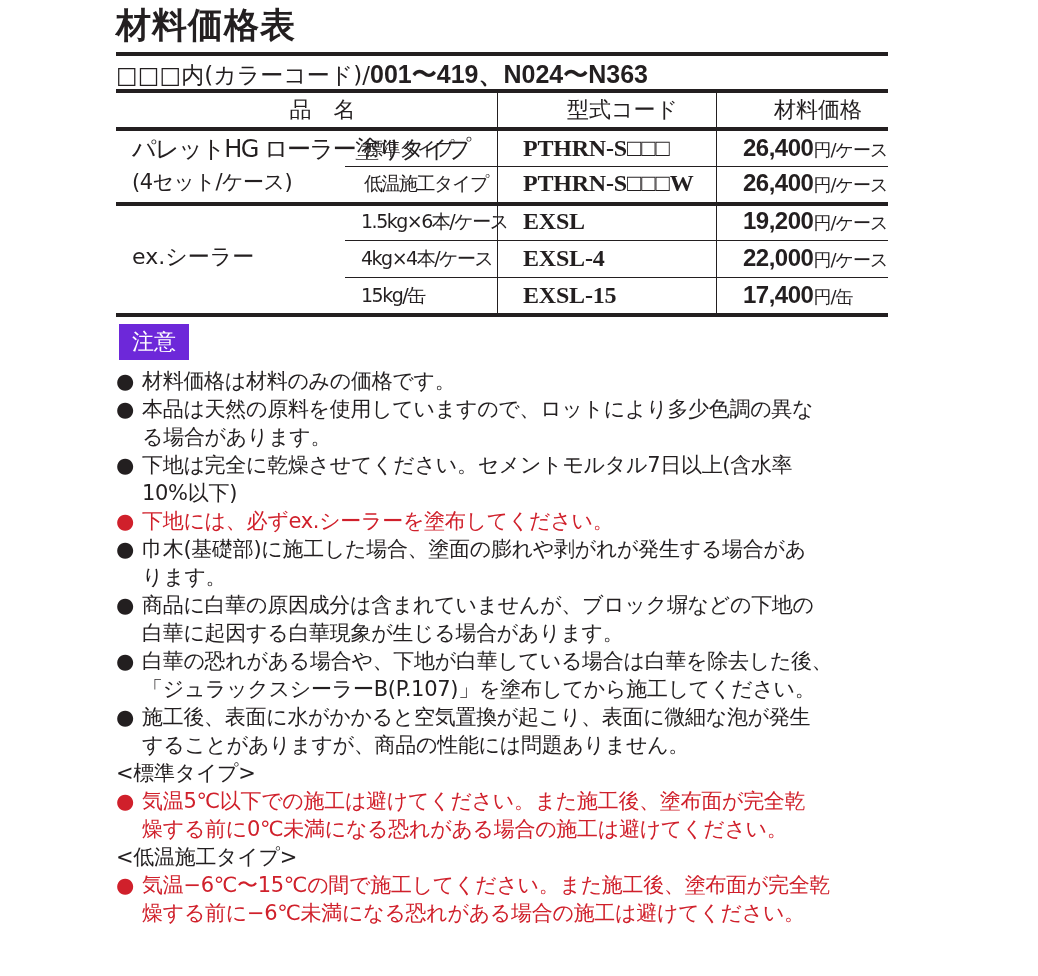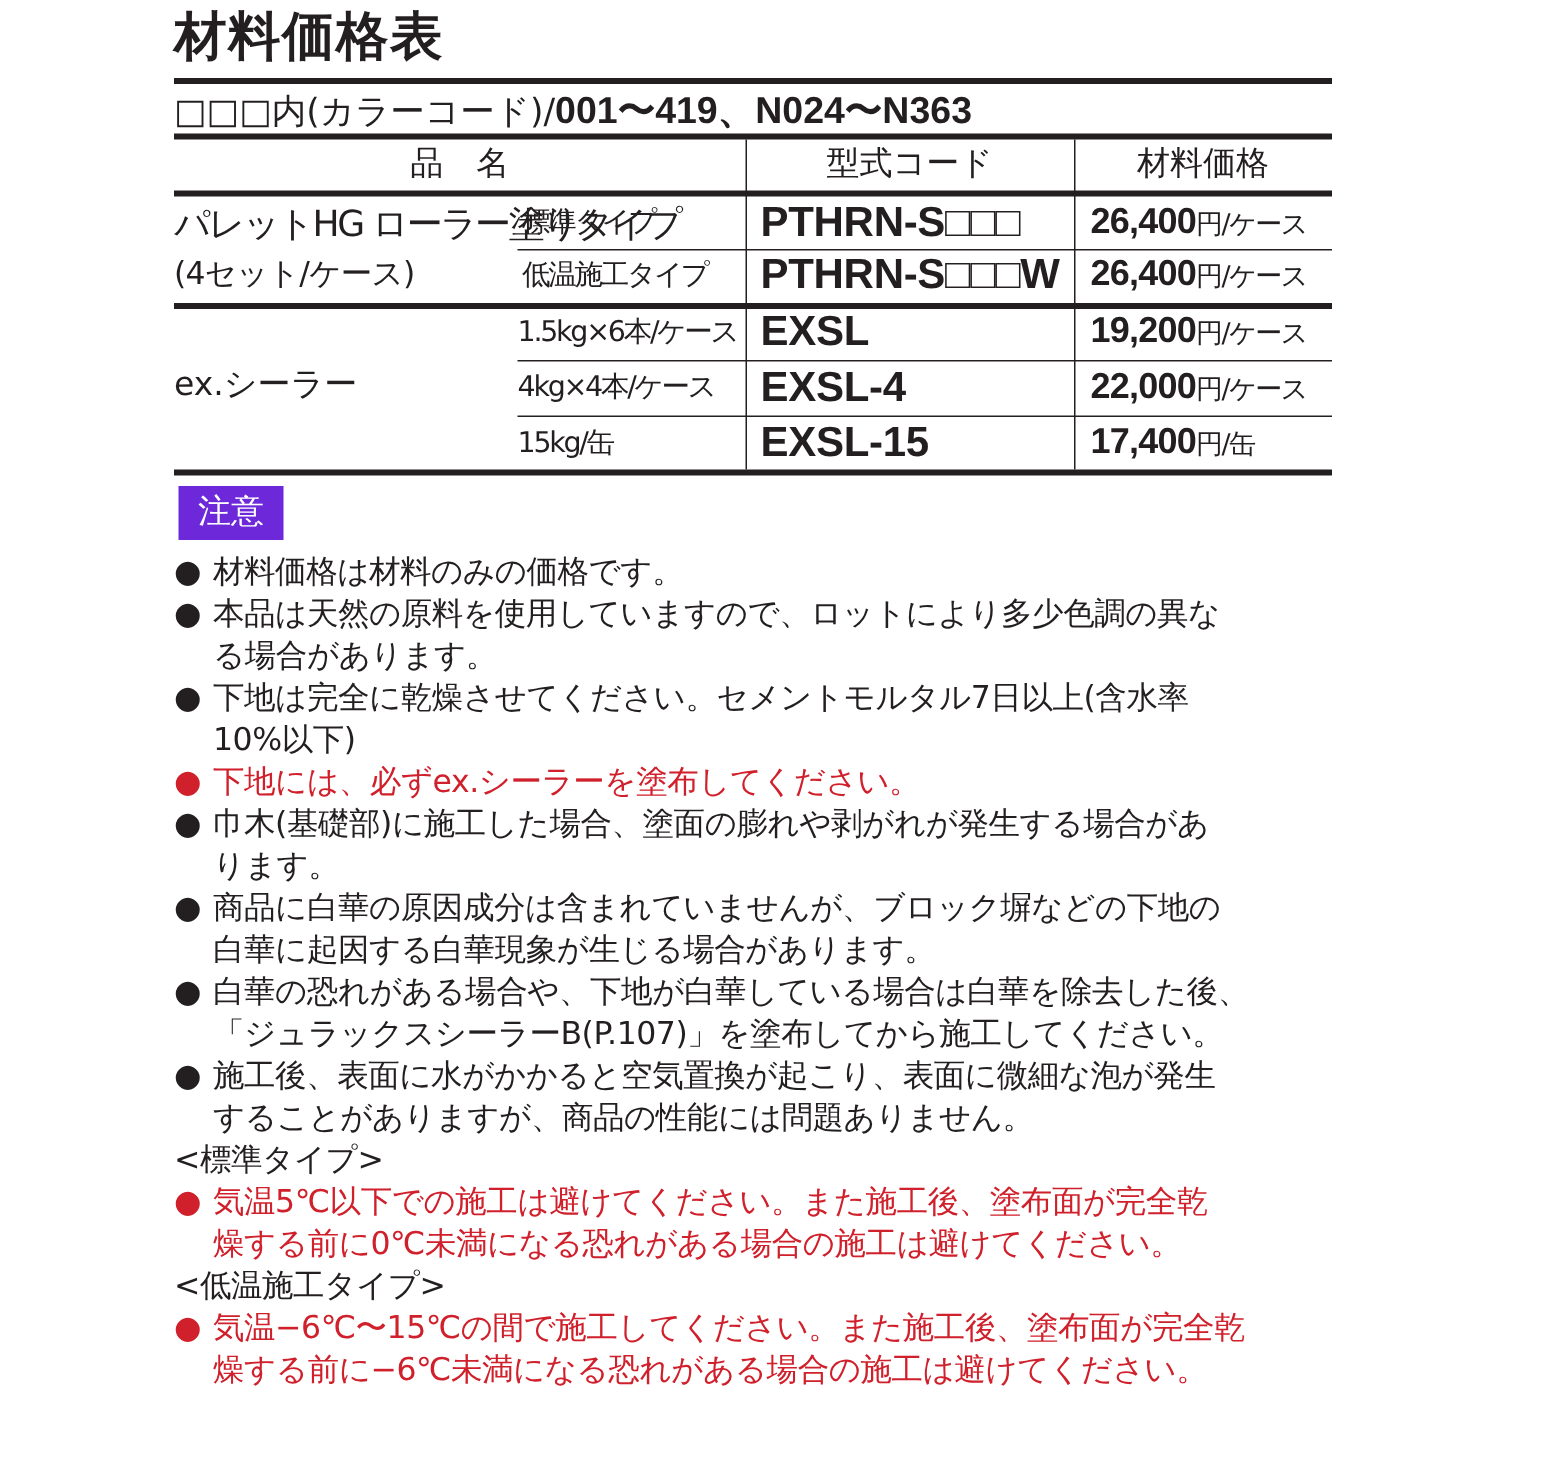--- a/index.html
+++ b/index.html
@@ -5,25 +5,25 @@
   html,body{margin:0;padding:0;background:#ffffff;}
   body{width:1038px;height:976px;position:relative;overflow:hidden;
        font-family:"DejaVu Sans","Liberation Sans",sans-serif;color:#231f20;}
   .title{position:absolute;left:116px;top:2px;font-size:35px;font-weight:bold;letter-spacing:1px;line-height:46px;}
   .hline{position:absolute;left:116px;width:772px;background:#231f20;}
   .thick{height:4px;}
   .thin{height:1px;}
   .vline{position:absolute;width:1px;background:#231f20;}
   .subtitle{position:absolute;left:116px;top:58px;font-size:23px;line-height:32px;white-space:nowrap;text-align:right;}
   .subtitle b{font-family:"Liberation Sans",sans-serif;font-weight:bold;font-size:25px;}
-  .cell{position:absolute;white-space:nowrap;}
+  .cell{position:absolute;white-space:nowrap;margin-left:16px;}
   .hdr{font-size:22px;line-height:34px;top:93px;text-align:center;}
   .name{font-size:24px;line-height:30px;letter-spacing:-1.5px;}
   .spec{font-size:19px;line-height:30px;letter-spacing:-1.5px;}
-  .code{font-family:Liberation Sans, sans-serif;font-weight:bold;font-size:28px;line-height:34px;letter-spacing:-0.2px;}
+  .code{font-family:Liberation Serif, serif;font-weight:bold;font-size:24px;line-height:34px;letter-spacing:-0.2px;}
   .price{line-height:34px;}
   .price .num{font-family:"Liberation Sans",sans-serif;font-weight:bold;font-size:24px;letter-spacing:-0.5px;}
   .price .unit{font-size:18px;letter-spacing:-1px;}
   .caution{position:absolute;left:119px;top:324px;width:70px;height:36px;background:#6d28d9;color:#fff;
            font-size:22px;line-height:36px;text-align:center;}
   .notes{position:absolute;left:116px;top:367px;width:780px;}
   .note{font-size:21px;line-height:28px;position:relative;padding-left:26px;letter-spacing:-0.3px;}
   .note .bullet{position:absolute;left:0;top:0;}
   .note.red{color:#d0202b;}
   .note.sub{padding-left:0;}

